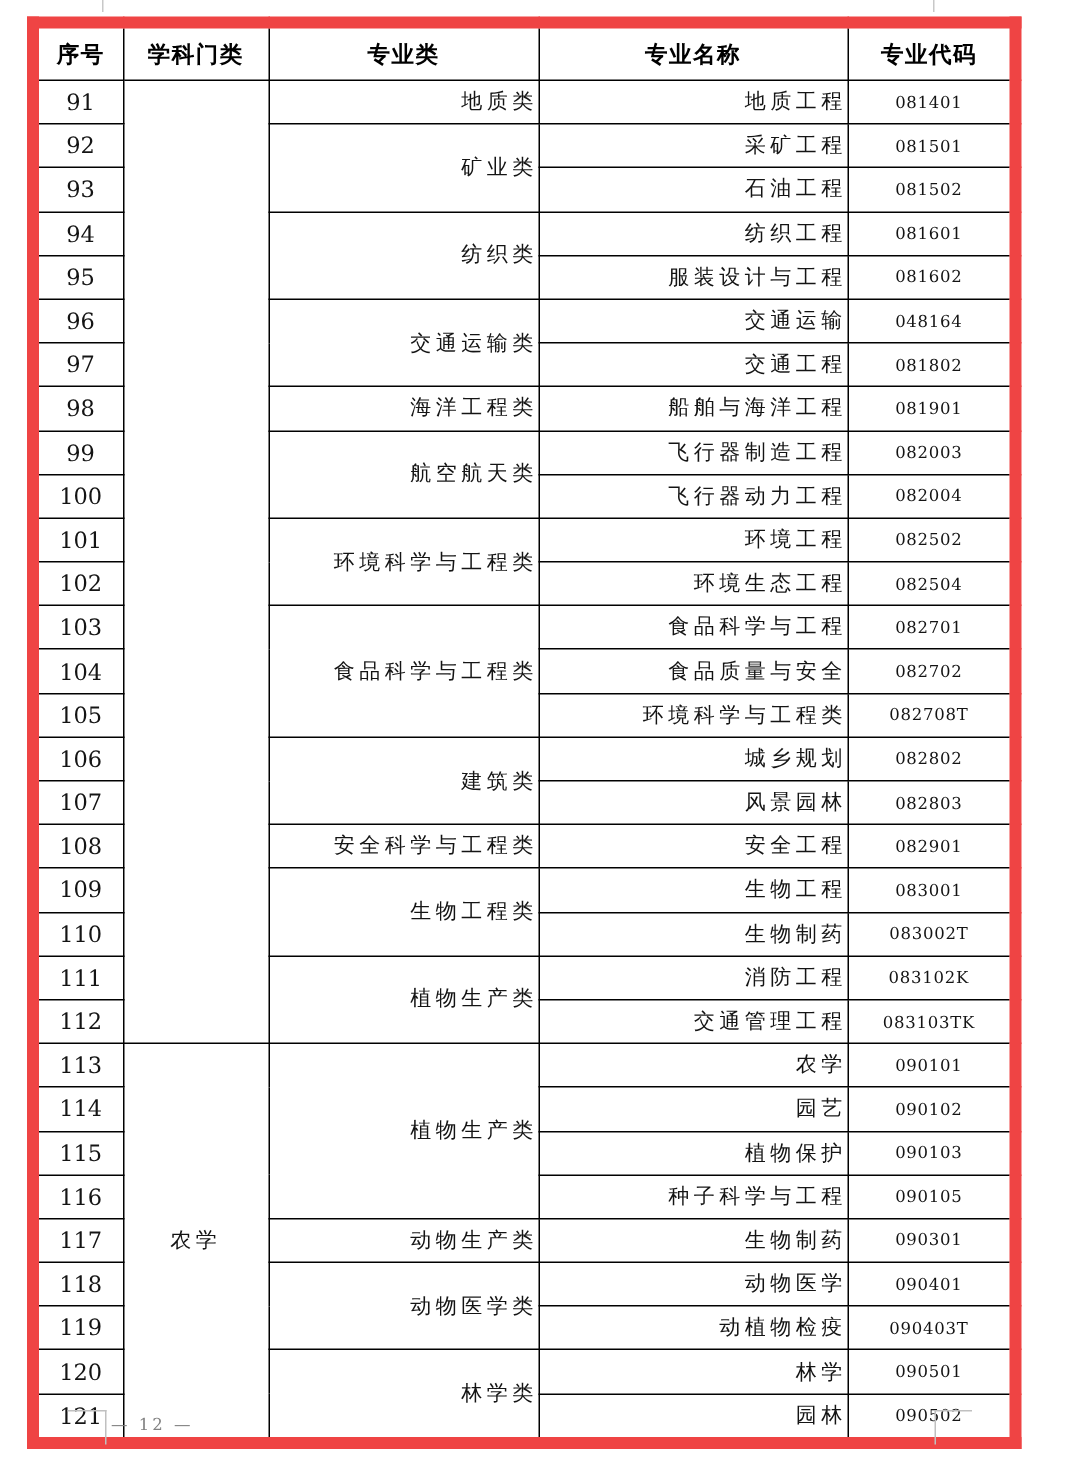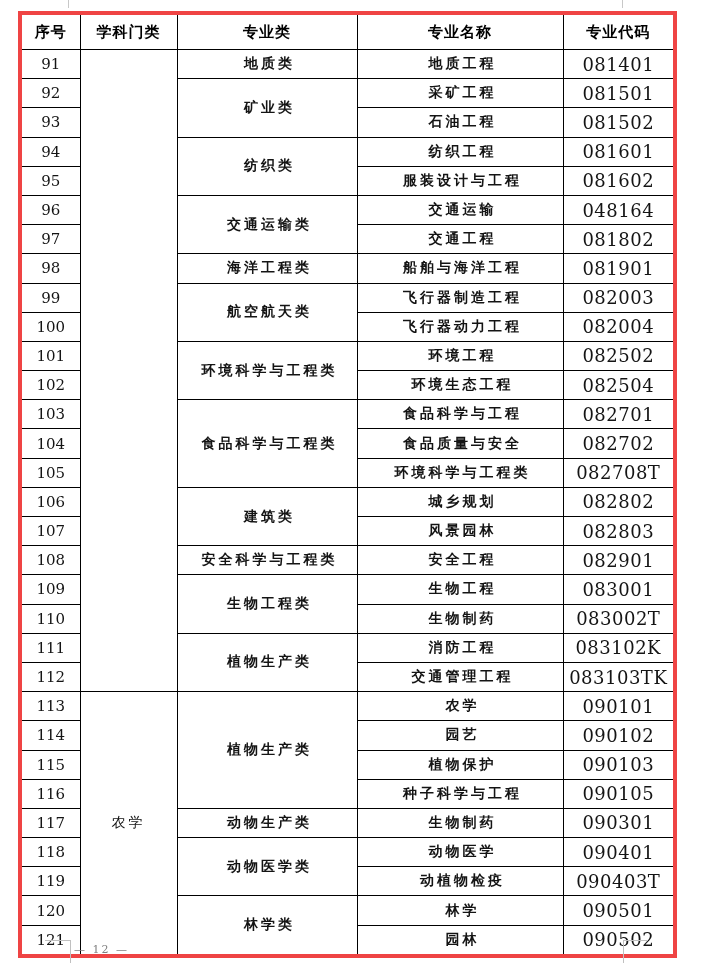--- a/index.html
+++ b/index.html
@@ -17,21 +17,21 @@
   }
 
   
   .doc-table {
     position: absolute;
     left: 18px;
     top: 11px;
     width: 655px;
     border-collapse: collapse;
     table-layout: fixed;
-    border: 4px solid #ef4444;
+    border: 8px solid #ef4444;
   }
   .doc-table th {
     height: 34px;
     font-family: "Liberation Sans", sans-serif;
     font-weight: bold;
     font-size: 15px;
     letter-spacing: 1px;
     text-align: center;
     vertical-align: middle;
     border: 1px solid #000000;
@@ -51,28 +51,27 @@
     text-align: center;
     font-size: 15px;
     letter-spacing: 0;
     margin-top: 41px;
   }
   td.c-disc {
     text-align: center;
     letter-spacing: 3px;
   }
   td.c-class, td.c-name {
-    text-align: center;
+    text-align: right;
     padding-left: 5px;
     letter-spacing: 3px;
-    font-weight: bold;
   }
   td.c-code {
     text-align: center;
-    font-size: 18px;
+    font-size: 11px;
     letter-spacing: 0.5px;
     margin-top: 41px;
   }
 
   
   .tick {
     position: absolute;
     top: 0;
     width: 1px;
     height: 8px;

